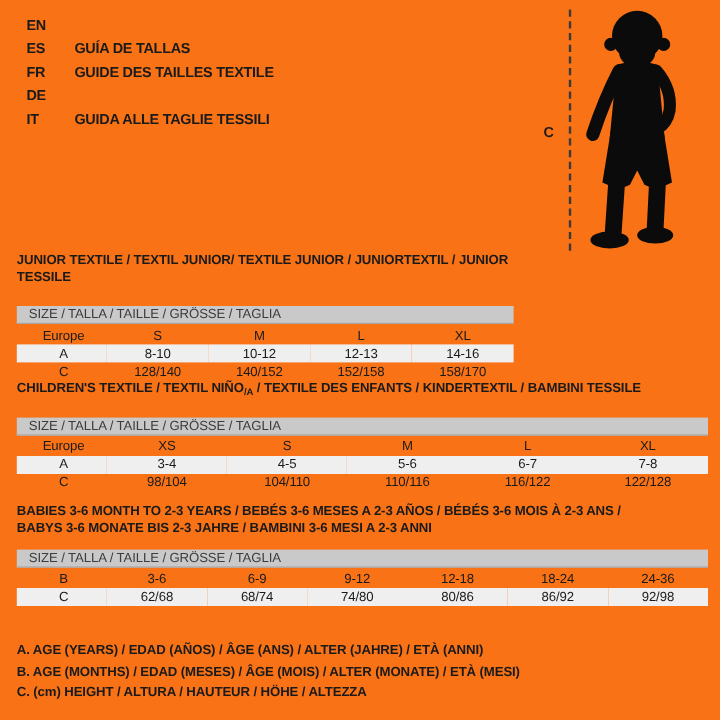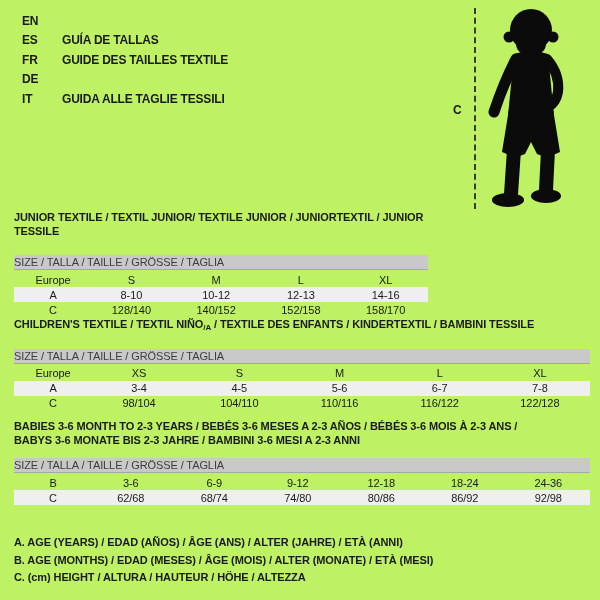--- a/index.html
+++ b/index.html
@@ -1,37 +1,37 @@
 <!DOCTYPE html>
 <html><head>
 <meta charset="utf-8">
 <style>
   html,body{margin:0;padding:0;background:#fff;}
   #canvas{
-    position:relative;width:600px;height:600px;background:#bef264;overflow:hidden;
+    position:relative;width:600px;height:600px;background:#f97316;overflow:hidden;
     font-family:"Liberation Sans",sans-serif;color:#1a1a1a;
   }
   
   #lang-list{position:absolute;top:12px;left:22px;}
   .lang-row{display:flex;line-height:19.4px;font-size:12px;font-weight:bold;letter-spacing:-0.2px;}
   .lang-code{width:40px;flex:0 0 40px;}
   
   #measure-line{position:absolute;left:474px;top:8px;height:201px;width:0;border-left:2px dashed #3a3a3a;}
   #measure-label{position:absolute;left:453px;top:103px;font-size:12px;font-weight:bold;}
   #baby-svg{position:absolute;left:484px;top:4px;}
   
   .section{position:absolute;left:14px;}
   .section-junior{top:211px;width:414px;}
   .section-children{top:318px;width:576px;}
   .section-babies{top:420px;width:576px;}
   .section-title{font-weight:bold;font-size:11px;line-height:13.5px;letter-spacing:-0.1px;}
   .section-title .sub{font-size:8px;vertical-align:-2px;}
   .size-bar{
     height:15px;line-height:14px;background:#c9c9c9;color:#3c3c3c;
-    font-size:11px;padding-left:0;box-sizing:border-box;
+    font-size:11px;padding-left:10px;box-sizing:border-box;
     border-bottom:1px solid #a6a6a6;letter-spacing:-0.1px;
   }
   .section-junior .size-bar{margin-top:17px;}
   .section-children .size-bar{margin-top:14px;}
   .section-babies .size-bar{margin-top:11px;}
   .size-table{width:100%;border-collapse:collapse;table-layout:fixed;margin-top:2px;}
   .size-table td{
     height:15px;padding:0;font-size:11px;text-align:center;vertical-align:middle;
     letter-spacing:-0.1px;
   }

